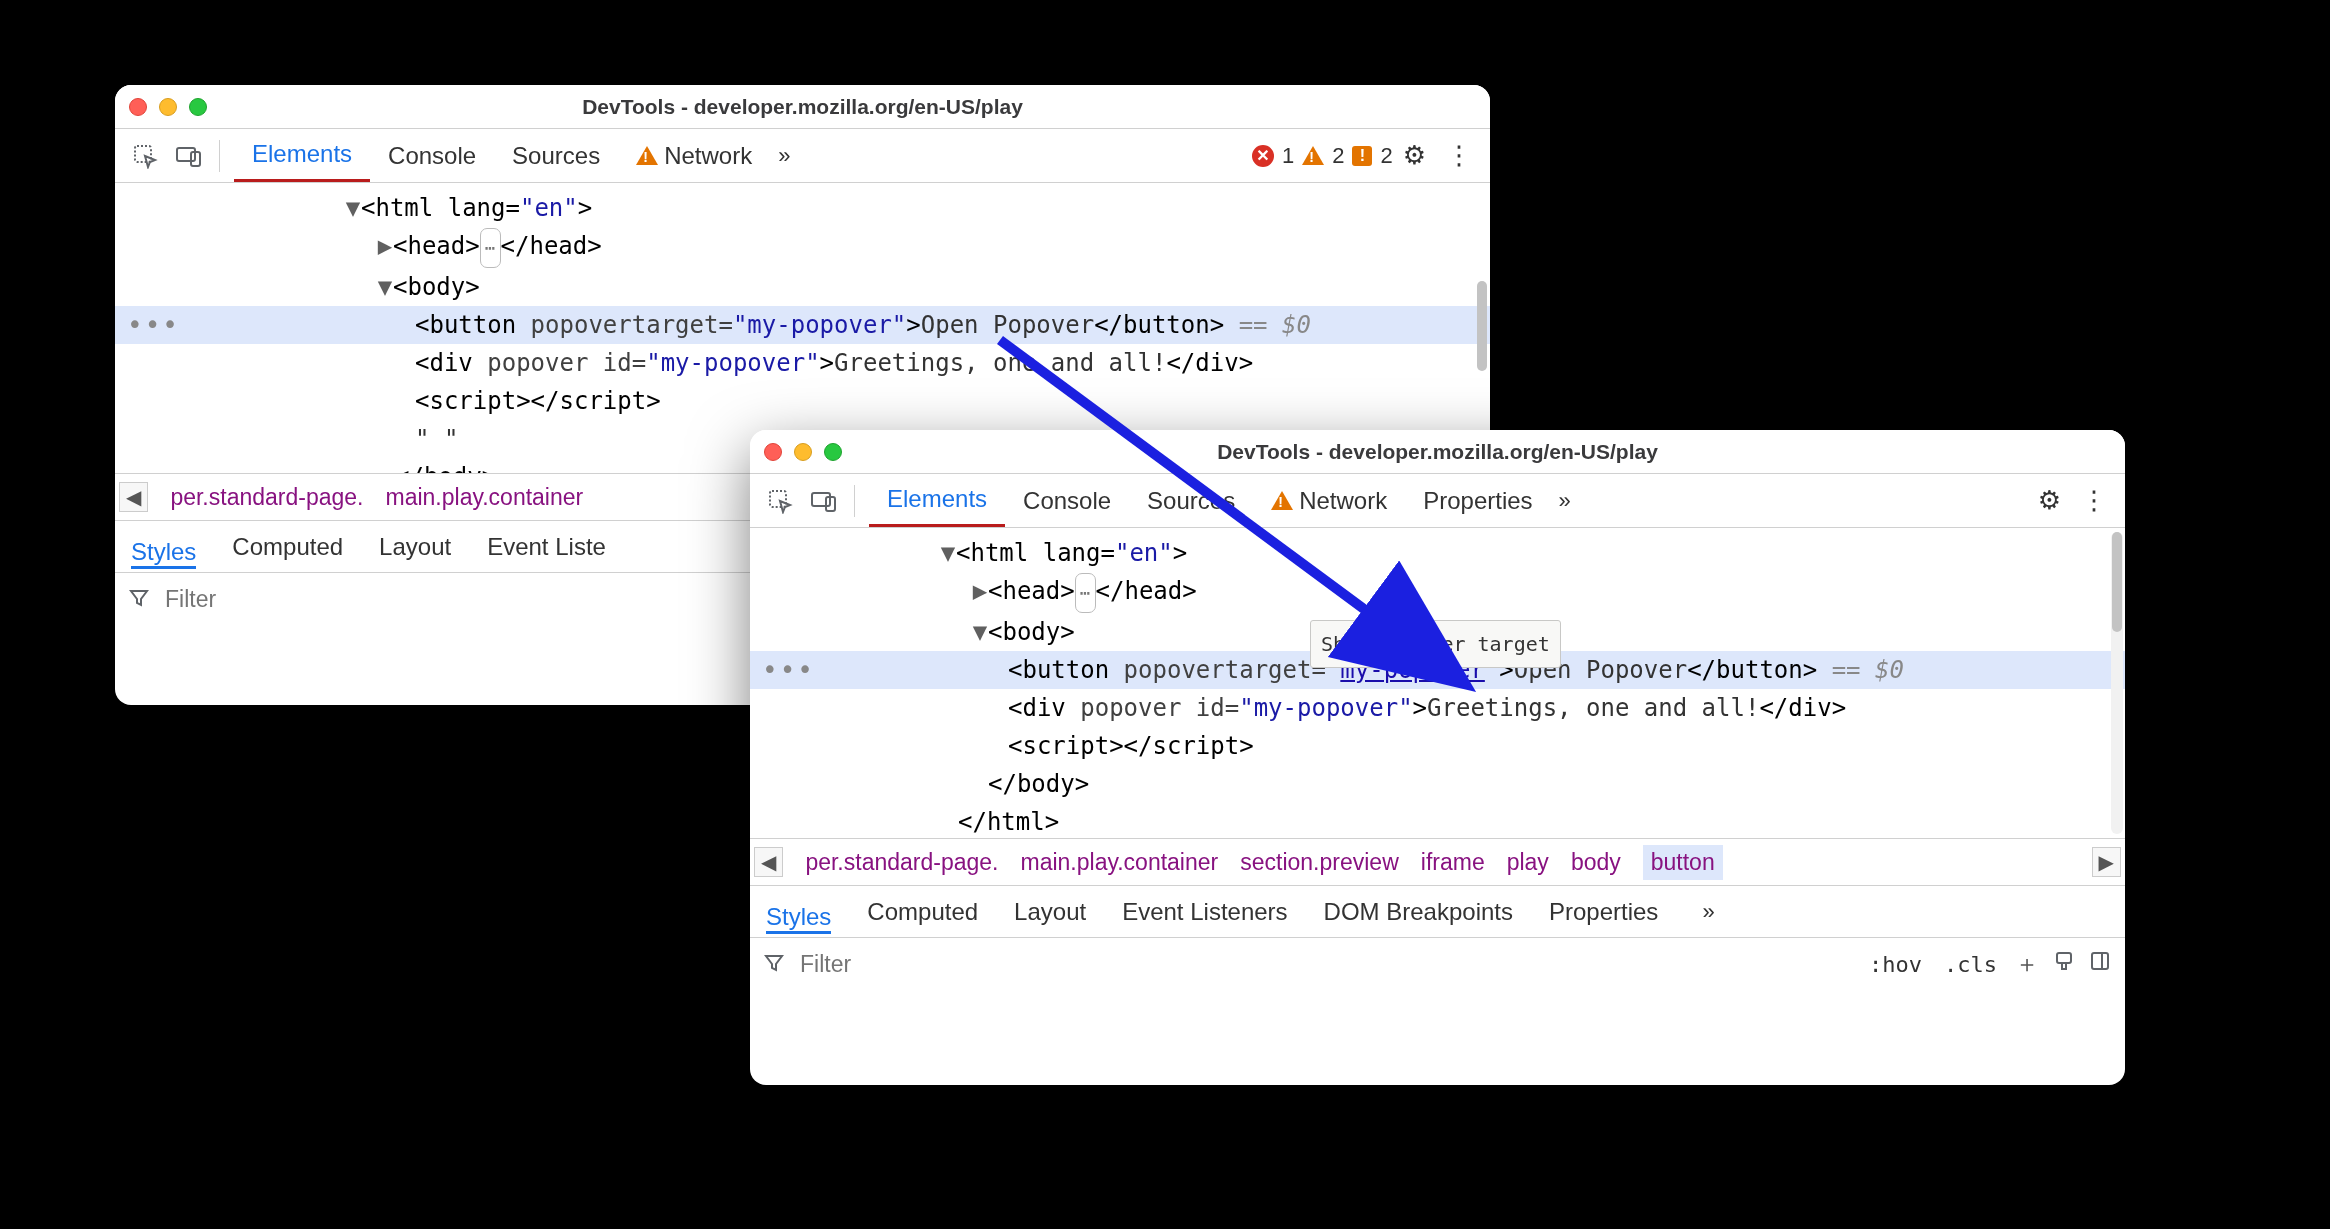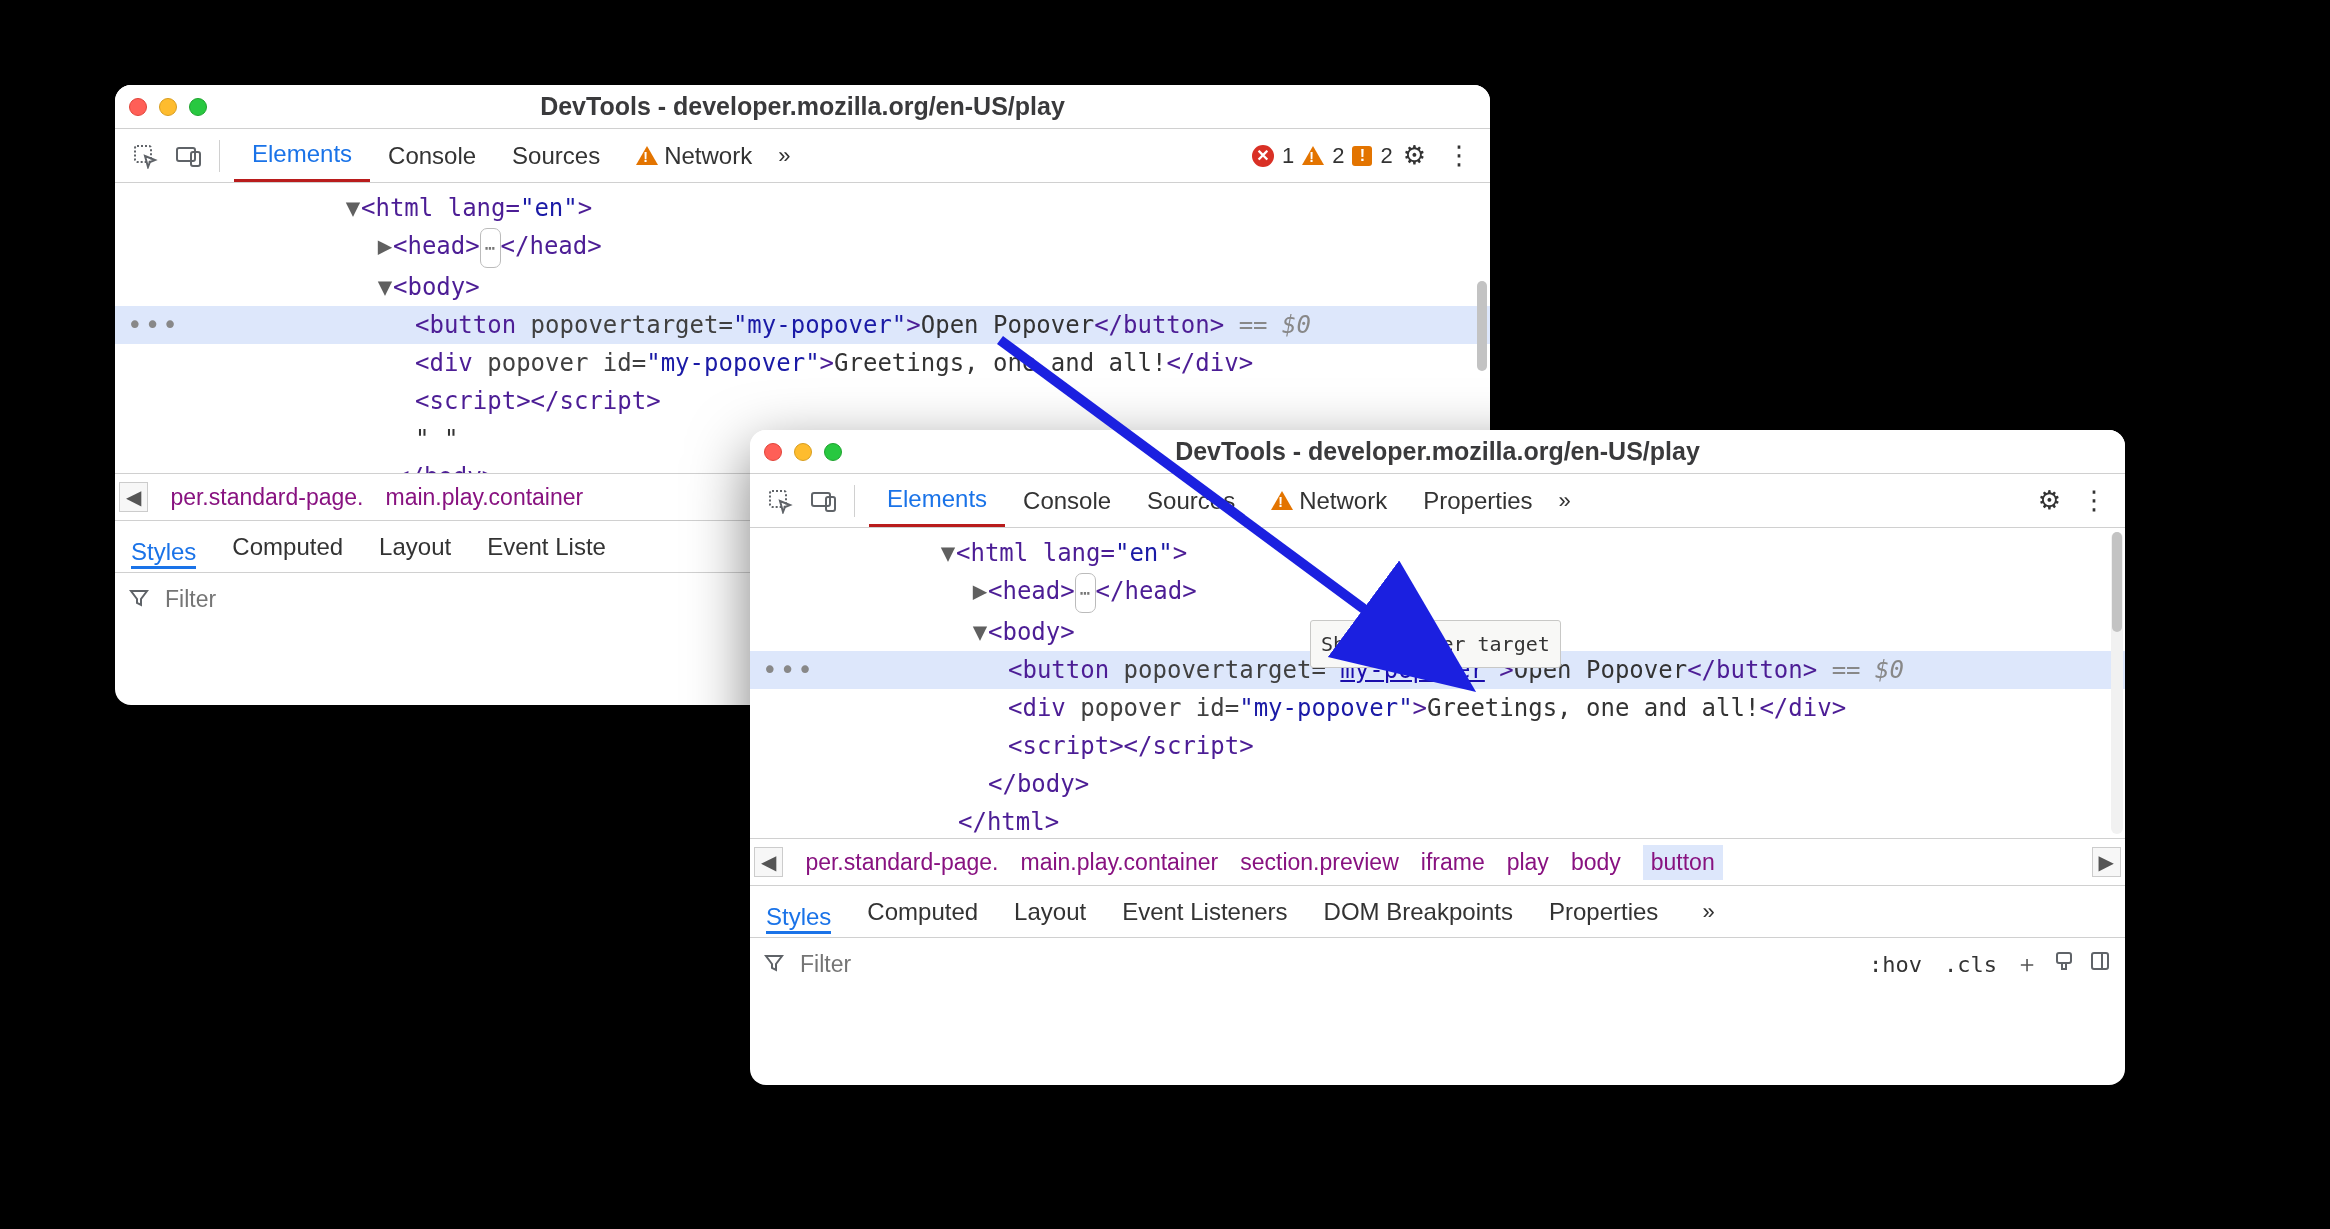--- a/index.html
+++ b/index.html
@@ -33,21 +33,21 @@
     position: relative;
   }
   .traffic { display: flex; gap: 12px; }
   .tl { width: 18px; height: 18px; border-radius: 50%; }
   .tl.r { background: #ff5f57; border:1px solid #e1443a; }
   .tl.y { background: #febc2e; border:1px solid #d89d1f; }
   .tl.g { background: #28c840; border:1px solid #1fa32f; }
   .titletext {
     position: absolute; left: 0; right: 0;
     text-align: center;
-    font-size: 25px; font-weight: 700; color: #3a3a3c;
+    font-size: 21px; font-weight: 700; color: #3a3a3c;
     pointer-events: none;
   }
 
   .toolbar {
     display: flex;
     align-items: center;
     border-bottom: 1px solid #d0d0d0;
     height: 54px;
     padding: 0 8px;
     font-size: 24px;
@@ -69,21 +69,21 @@
 
   .dom {
     font-family: ui-monospace, Menlo, Consolas, monospace;
     font-size: 24px;
     line-height: 38px;
     padding: 6px 0 10px 0;
     position: relative;
     overflow:auto;
   }
   .domrow { white-space: pre; padding-left: 120px; }
-  .pr { color:#4c1d95; }
+  .pr { color:#000000; }
   .at { color:#404040; }
   .vs { color:#1a1aa6; }
   .tx { color:#333; }
   .hl { background:#dde7fb; }
   .ghost { color:#888; font-style:italic; }
   .arrow { display:inline-block; width:16px; text-align:center; color:#606060;}
   .dots { position:absolute; left:12px; color:#888; font-size:26px; letter-spacing:2px;}
   .pill { display:inline-flex; align-items:center; justify-content:center; border:1px solid #bbb; border-radius:7px; padding:0 4px; font-size:18px; background:#fff; color:#777; }
   .link { color:#1a0dab; text-decoration: underline; }
 

